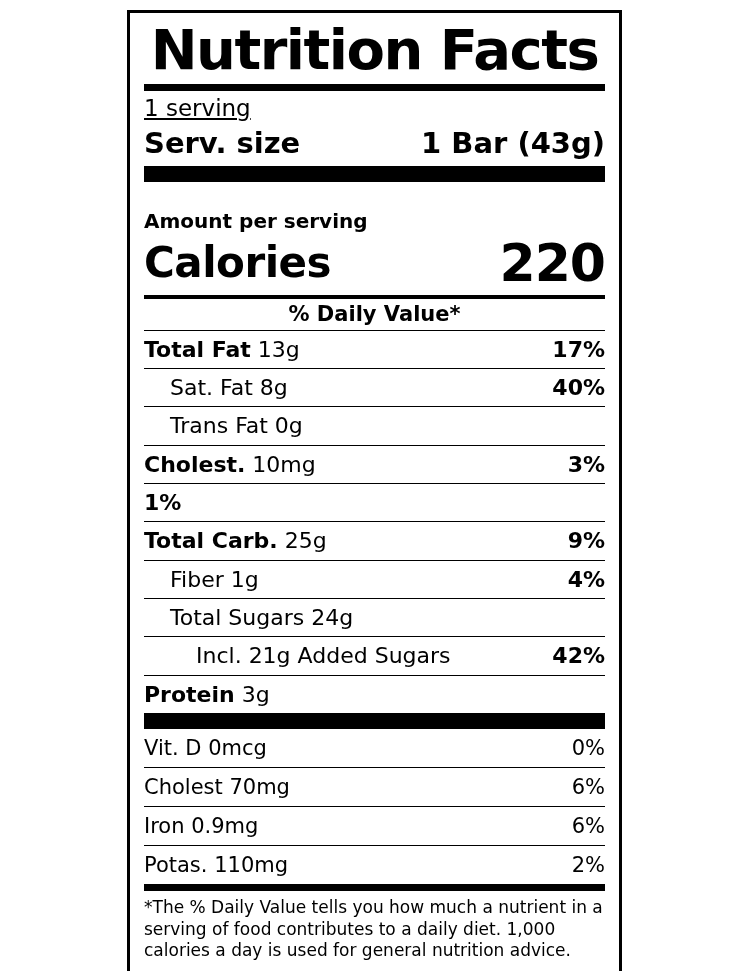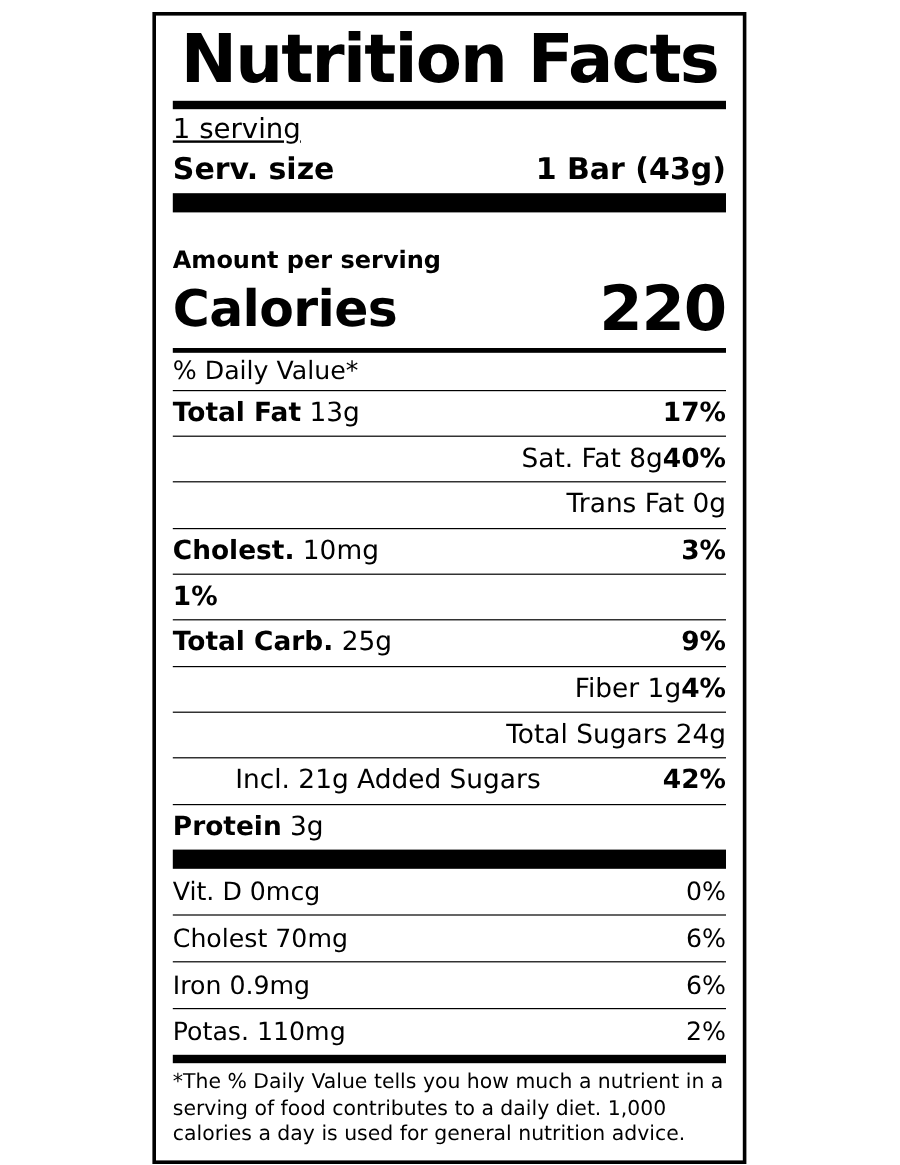--- a/index.html
+++ b/index.html
@@ -47,21 +47,21 @@
     align-items: baseline;
   }
 
   .servings {
     font-size: 23px;
     line-height: 1.35;
     padding: 2px 0 0 0;
     text-decoration: underline;
   }
   .servsize {
-    font-size: 25px;
+    font-size: 29px;
     font-weight: bold;
     padding: 2px 0 6px 0;
   }
 
   .amount-per {
     font-size: 20px;
     font-weight: bold;
     padding-top: 5px;
     margin-top: 22px;
   }
@@ -77,35 +77,35 @@
     font-weight: bold;
     letter-spacing: -0.5px;
   }
   .cal-value {
     font-size: 52px;
     font-weight: bold;
     letter-spacing: -1px;
   }
 
   .dv-header {
-    text-align: left;
+    text-align: center;
     font-size: 21px;
-    font-weight: normal;
+    font-weight: bold;
     padding: 3px 0 4px 0;
   }
 
   .nline {
     font-size: 22px;
     padding: 6px 0 6px 0;
     line-height: 1.15;
   }
   .nline .name { font-weight: normal; }
   .nline .name b { font-weight: bold; }
   .nline .pct { font-weight: bold; }
-  .indent1 { padding-left: 26px; justify-content: flex-end; }
+  .indent1 { padding-left: 26px; }
   .indent2 { padding-left: 52px; }
 
   .vit {
     font-size: 21px;
     padding: 7px 0 7px 0;
   }
 
   .footnote {
     font-size: 17px;
     line-height: 1.28;

